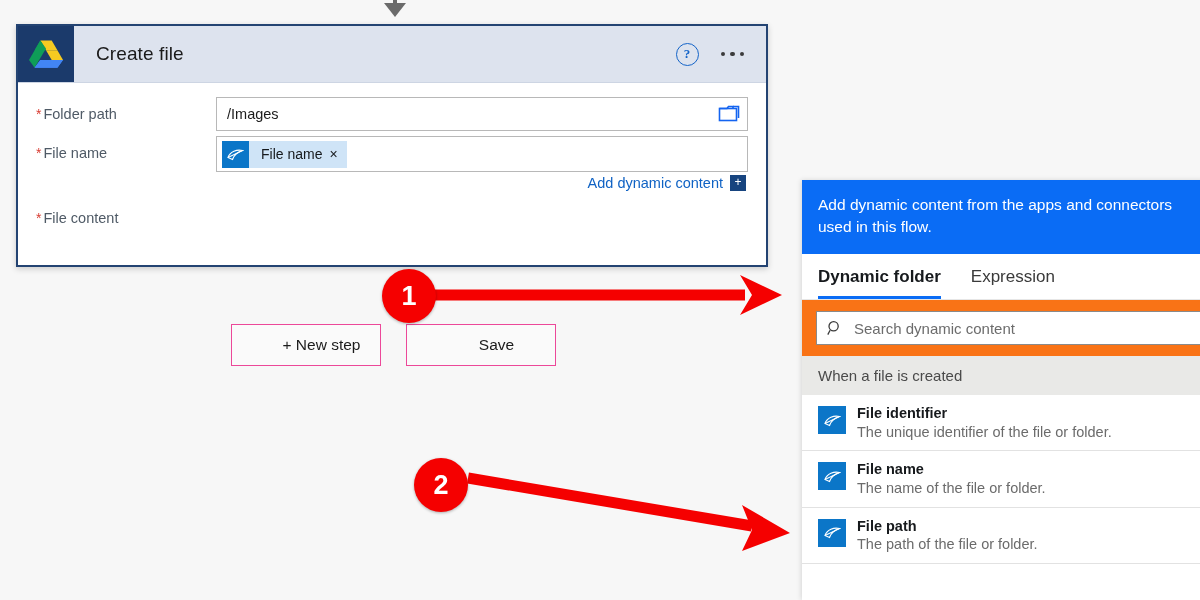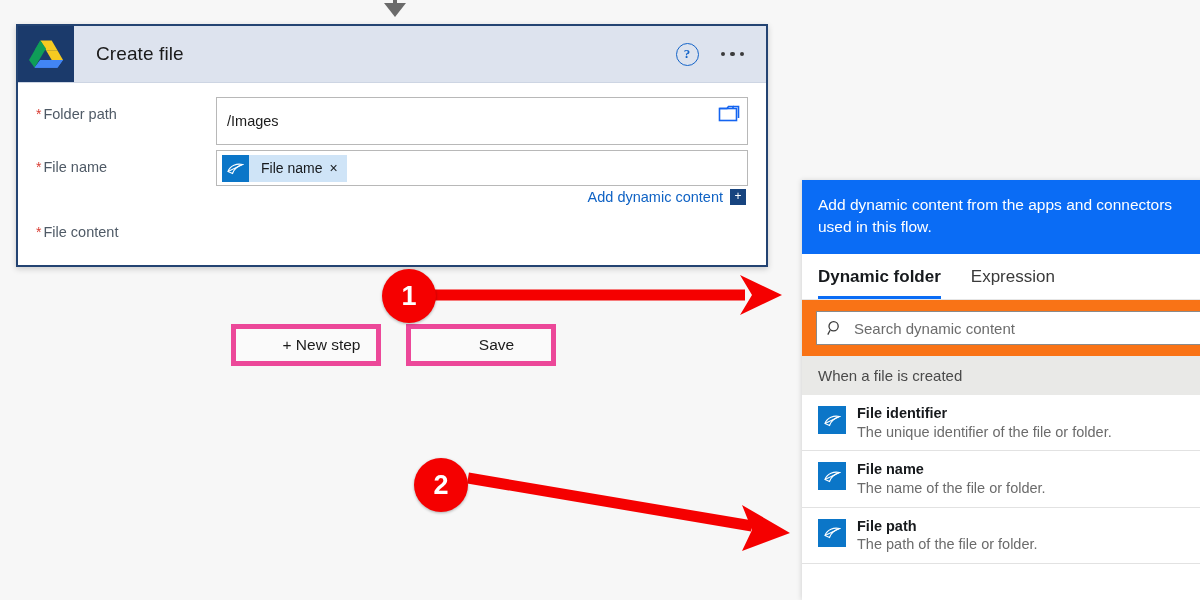--- a/index.html
+++ b/index.html
@@ -58,21 +58,21 @@
   .card-body { padding: 14px 18px 0 18px; }
   .field-row { display: flex; align-items: flex-start; margin-bottom: 5px; }
   .field-label {
     width: 180px; flex: 0 0 180px;
     font-size: 14.5px; color: #4f5a66;
     padding-top: 9px; white-space: nowrap;
   }
   .req { color: #d83b31; margin-right: 2px; font-size: 14px; }
   .field-control { flex: 1; position: relative; }
   .text-input {
-    height: 48px; border: 1px solid #b8b8b8; background: #fff;
+    height: 34px; border: 1px solid #b8b8b8; background: #fff;
     display: flex; align-items: center;
     padding: 16px 10px; box-sizing: border-box;
     font-size: 14.5px; color: #1b1b1b;
   }
   .text-input.placeholder { color: #9a9a9a; }
   .folder-pick {
     position: absolute; right: 8px; top: 7px;
     width: 22px; height: 20px; cursor: pointer;
   }
   .token-input { height: 36px; padding: 0 0 0 5px; }
@@ -95,21 +95,21 @@
   .dyn-link { color: #0f62c4; font-size: 14.5px; cursor: pointer; }
   .dyn-plus {
     width: 16px; height: 16px; background: #17447f; color: #fff;
     font-size: 12px; line-height: 15px; text-align: center;
     margin-left: 7px; cursor: pointer;
   }
 
   
   .btn-row { position: absolute; left: 231px; top: 324px; display: flex; gap: 25px; }
   .btn {
-    border: 5px solid #ec4899; background: #fafafa;
+    border: 1px solid #ec4899; background: #fafafa;
     font-size: 15.5px; color: #1b1b1b;
     width: 150px; height: 42px; box-sizing: border-box;
     display: flex; align-items: center; justify-content: center;
     cursor: pointer;
     padding-left: 31px;
   }
 
   
   .panel {
     position: absolute; left: 802px; top: 180px;

